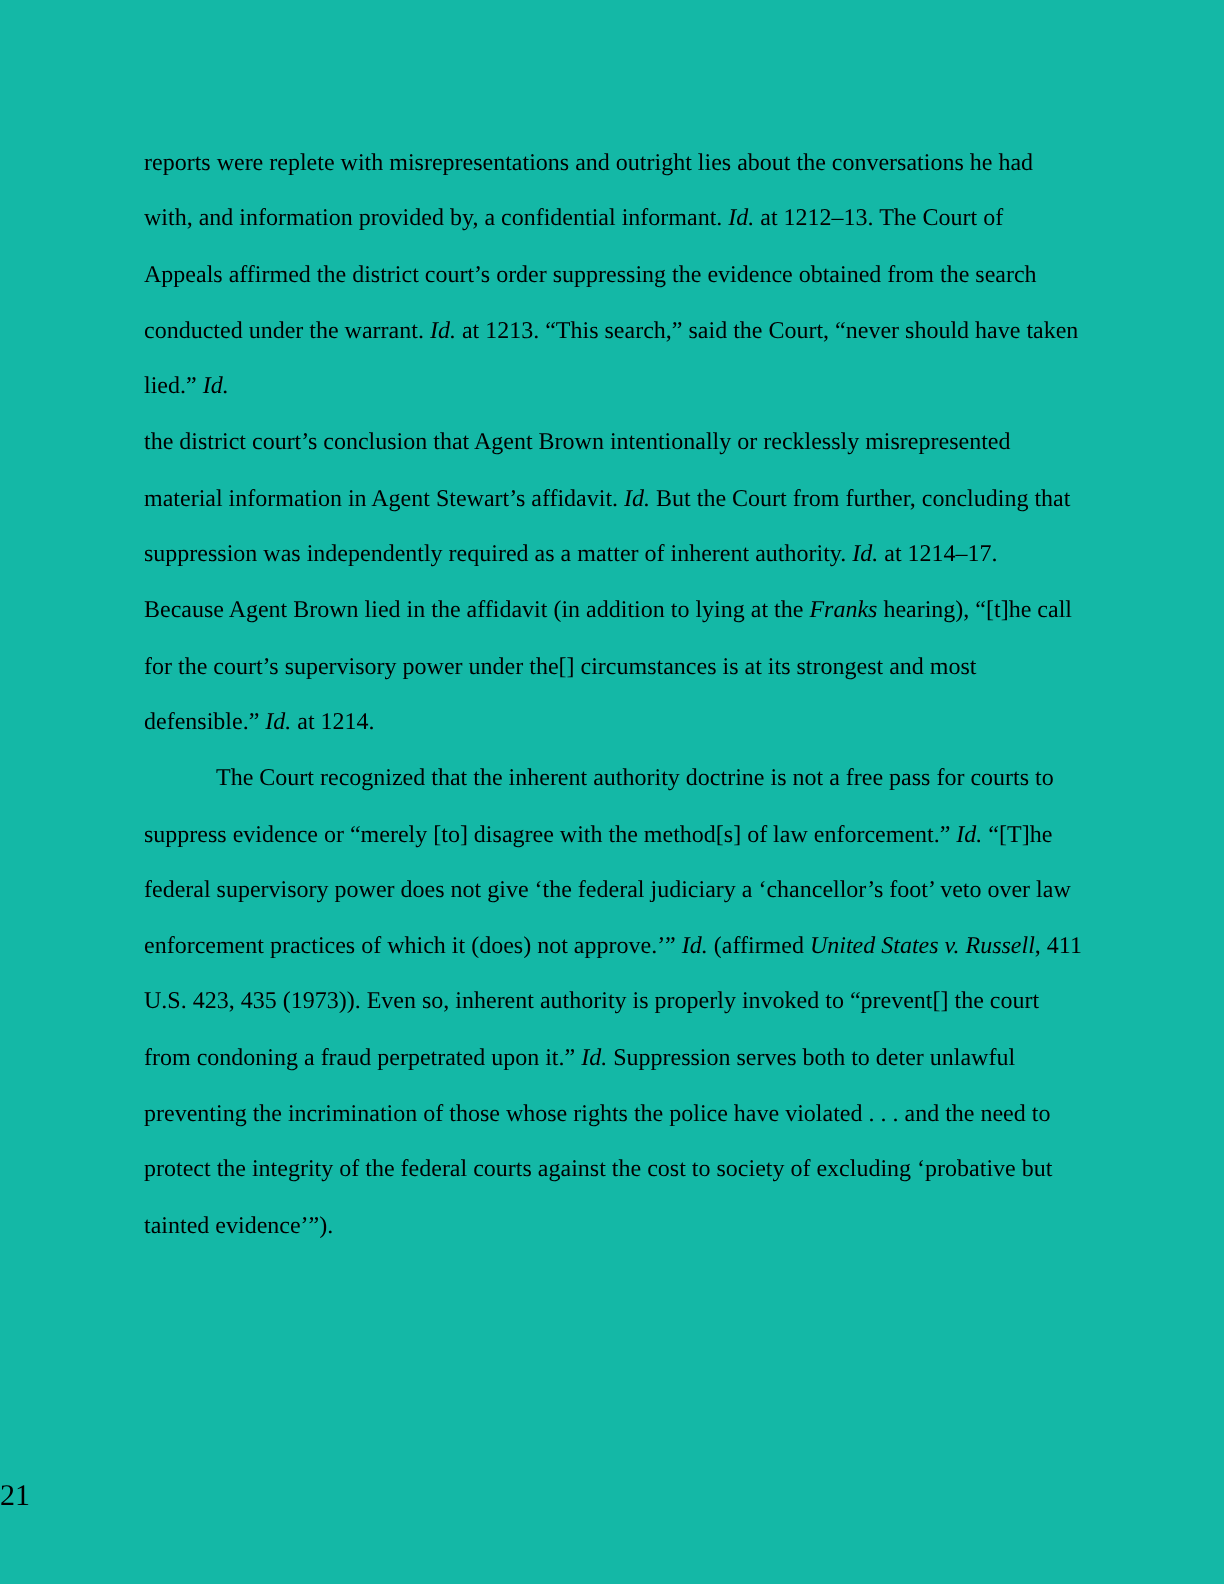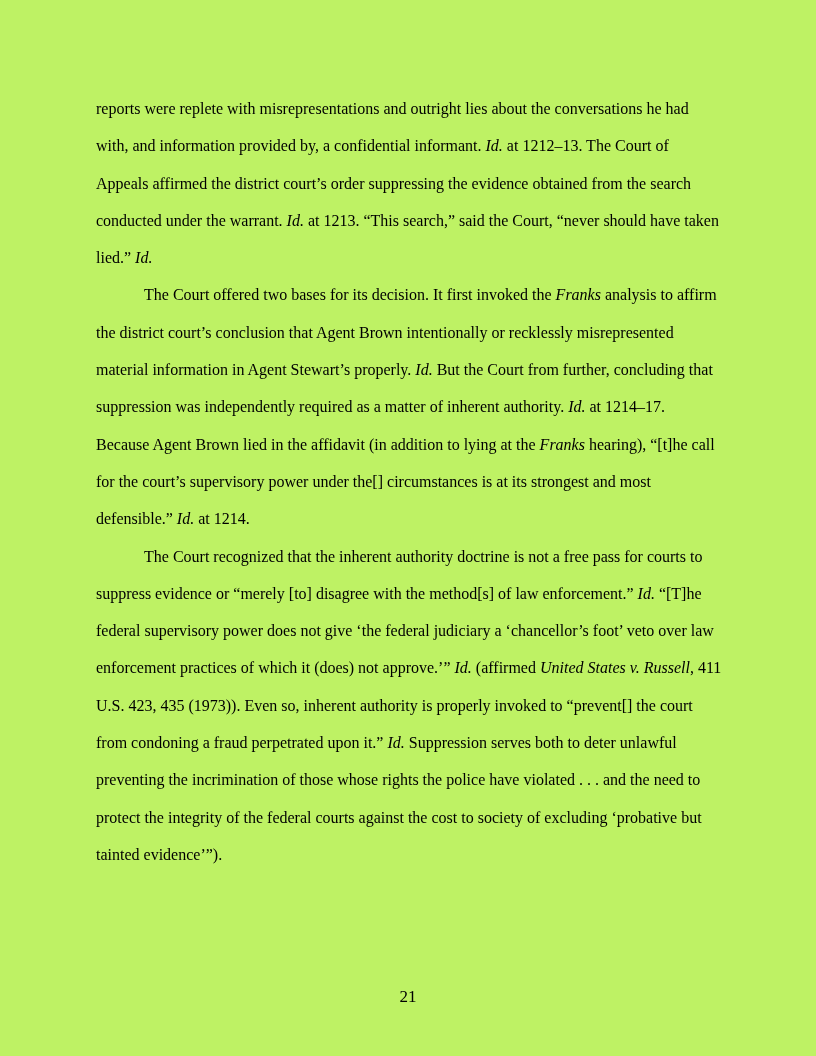--- a/index.html
+++ b/index.html
@@ -10,21 +10,21 @@
   body {
     font-family: "Liberation Serif", "DejaVu Serif", serif;
     color: #000000;
     position: relative;
     overflow: hidden;
   }
   .page {
     position: relative;
     width: 816px;
     height: 1056px;
-    background: #bef264;
+    background: #14b8a6;
     overflow: hidden;
   }
   .doc-body {
     position: absolute;
     left: 96px;
     top: 90px;
     width: 624px;
     font-size: 16px;
   }
   .line {
@@ -36,39 +36,38 @@
     padding-left: 48px;
   }
   .it {
     font-style: italic;
   }
   .footer {
     position: absolute;
     left: 0;
     top: 986px;
     width: 100%;
-    text-align: center;
-    font-size: 17px;
+    text-align: left;
+    font-size: 20px;
     line-height: 22px;
     font-family: Liberation Serif, serif;
   }
 </style>
 </head>
 <body>
 
 <div class="page">
   <div class="doc-body">
       <div class="line"><span>reports were replete with misrepresentations and outright lies about the conversations he had</span></div>
       <div class="line"><span>with, and information provided by, a confidential informant. </span><span class="it">Id.</span><span> at 1212–13. The Court of</span></div>
       <div class="line"><span>Appeals affirmed the district court’s order suppressing the evidence obtained from the search</span></div>
       <div class="line"><span>conducted under the warrant. </span><span class="it">Id.</span><span> at 1213. “This search,” said the Court, “never should have taken</span></div>
       <div class="line"><span>lied.” </span><span class="it">Id.</span></div>
-      <div class="line indent"><span>The Court offered two bases for its decision. It first invoked the </span><span class="it">Franks</span><span> analysis to affirm</span></div>
       <div class="line"><span>the district court’s conclusion that Agent Brown intentionally or recklessly misrepresented</span></div>
-      <div class="line"><span>material information in Agent Stewart’s properly. </span><span class="it">Id.</span><span> But the Court from further, concluding that</span></div>
+      <div class="line"><span>material information in Agent Stewart’s affidavit. </span><span class="it">Id.</span><span> But the Court from further, concluding that</span></div>
       <div class="line"><span>suppression was independently required as a matter of inherent authority. </span><span class="it">Id.</span><span> at 1214–17.</span></div>
       <div class="line"><span>Because Agent Brown lied in the affidavit (in addition to lying at the </span><span class="it">Franks</span><span> hearing), “[t]he call</span></div>
       <div class="line"><span>for the court’s supervisory power under the[] circumstances is at its strongest and most</span></div>
       <div class="line"><span>defensible.” </span><span class="it">Id.</span><span> at 1214.</span></div>
       <div class="line indent"><span>The Court recognized that the inherent authority doctrine is not a free pass for courts to</span></div>
       <div class="line"><span>suppress evidence or “merely [to] disagree with the method[s] of law enforcement.” </span><span class="it">Id.</span><span> “[T]he</span></div>
       <div class="line"><span>federal supervisory power does not give ‘the federal judiciary a ‘chancellor’s foot’ veto over law</span></div>
       <div class="line"><span>enforcement practices of which it (does) not approve.’” </span><span class="it">Id.</span><span> (affirmed </span><span class="it">United States v. Russell</span><span>, 411</span></div>
       <div class="line"><span>U.S. 423, 435 (1973)). Even so, inherent authority is properly invoked to “prevent[] the court</span></div>
       <div class="line"><span>from condoning a fraud perpetrated upon it.” </span><span class="it">Id.</span><span> Suppression serves both to deter unlawful</span></div>

